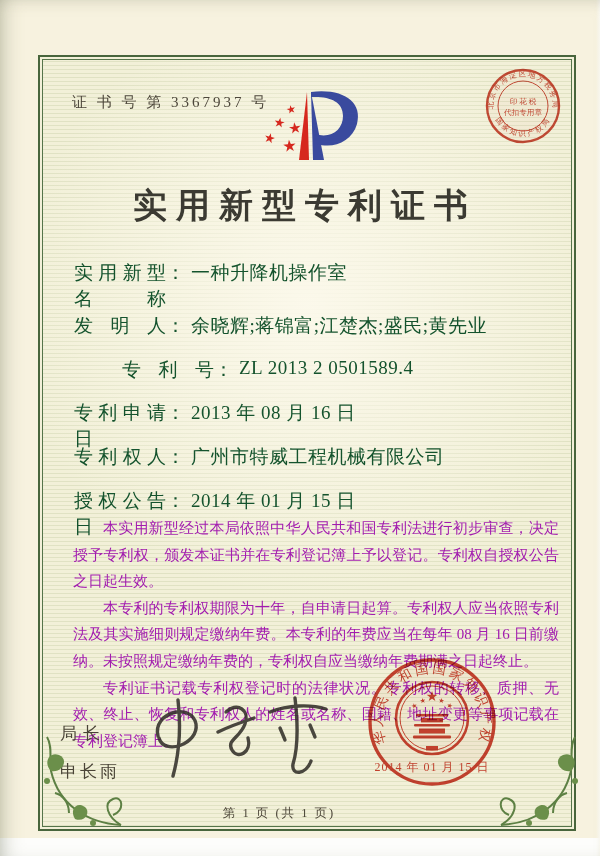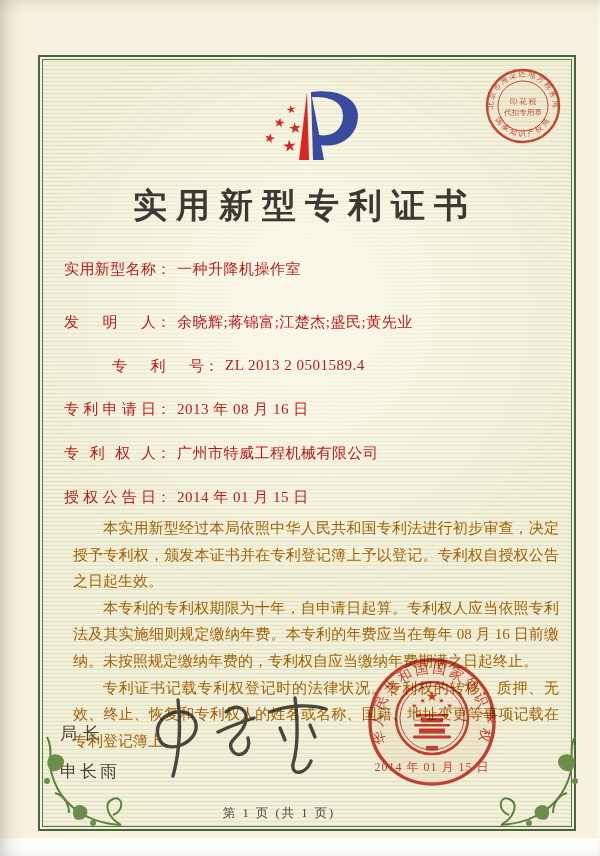--- a/index.html
+++ b/index.html
@@ -25,28 +25,28 @@
       repeating-linear-gradient(0deg, rgba(134,155,92,.17) 0px, rgba(134,155,92,.17) 1px, rgba(255,255,255,0) 1px, rgba(255,255,255,0) 4px);
   }
   .cert-no{
     position:absolute;left:72px;top:93px;font-size:15px;color:#4c463a;
     letter-spacing:3px;
   }
   .title{
     position:absolute;left:38px;top:183px;width:534px;text-align:center;
     font-size:34px;font-weight:600;color:#3b3a32;letter-spacing:9px;
   }
-  .field{position:absolute;left:64px;font-size:15px;color:#b91c1c;display:flex;}
+  .field{position:absolute;left:74px;font-size:19px;color:#14532d;display:flex;}
   .field .lbl{display:inline-block;width:92px;text-align:justify;text-align-last:justify;}
   .field .colon{display:inline-block;margin-right:6px;}
   .field .val{letter-spacing:.5px;white-space:nowrap;}
   .f-0{top:260px;} .f-1{top:313px;} .f-2{top:357px;margin-left:48px;} .f-3{top:400px;} .f-4{top:444px;} .f-5{top:488px;}
   .paras{
     position:absolute;left:73px;top:515px;width:486px;
-    font-size:15px;line-height:26.6px;color:#a16207;text-align:justify;
+    font-size:15px;line-height:26.6px;color:#a21caf;text-align:justify;
   }
   .paras p{margin:0;text-indent:2em;}
   .sign-title{position:absolute;left:60px;top:722px;font-size:17px;color:#4a4437;letter-spacing:6px;}
   .sign-name{position:absolute;left:60px;top:760px;font-size:17px;color:#4a4437;letter-spacing:3px;text-align:right;}
   .signature-svg{position:absolute;left:142px;top:688px;}
   .footer{position:absolute;left:38px;top:805px;width:482px;text-align:center;font-size:12.5px;color:#4c4639;letter-spacing:2px;}
   .seal{position:absolute;mix-blend-mode:multiply;opacity:.93;}
   .seal-top{left:481px;top:64px;}
   .seal-big{left:360px;top:650px;}
   .logo{position:absolute;left:243px;top:84px;}
@@ -56,20 +56,21 @@
 </style>
 </head>
 <body>
 
 <div class="page">
 
   <div class="frame">
     <div class="frame-inner"></div>
   </div>
 
+  <div class="cert-no">证 书 号 第 3367937 号</div>
 
   <svg class="logo" width="135" height="88" viewBox="0 0 135 88">
     <text x="44" y="30" font-size="11" fill="#d6281e" transform="rotate(-12 44 30)">★</text>
     <text x="30" y="42" font-size="13" fill="#d6281e" transform="rotate(10 30 42)">★</text>
     <text x="46" y="50" font-size="15" fill="#d6281e" transform="rotate(-8 46 50)">★</text>
     <text x="20" y="57" font-size="13" fill="#d6281e" transform="rotate(14 20 57)">★</text>
     <text x="40" y="68" font-size="16" fill="#d6281e" transform="rotate(-6 40 68)">★</text>
     <path d="M64 8 L56 76 L66 76 Z" fill="#d6281e"></path>
     <path d="M68 8 L81 76 L70 76 Z" fill="#3a4a9e"></path>
     <path d="M68 8 C100 4 120 18 114 40 C109 58 90 65 74 60 L72 50 C88 55 100 46 100 32 C100 17 86 12 68 13 Z" fill="#3a4a9e"></path>

